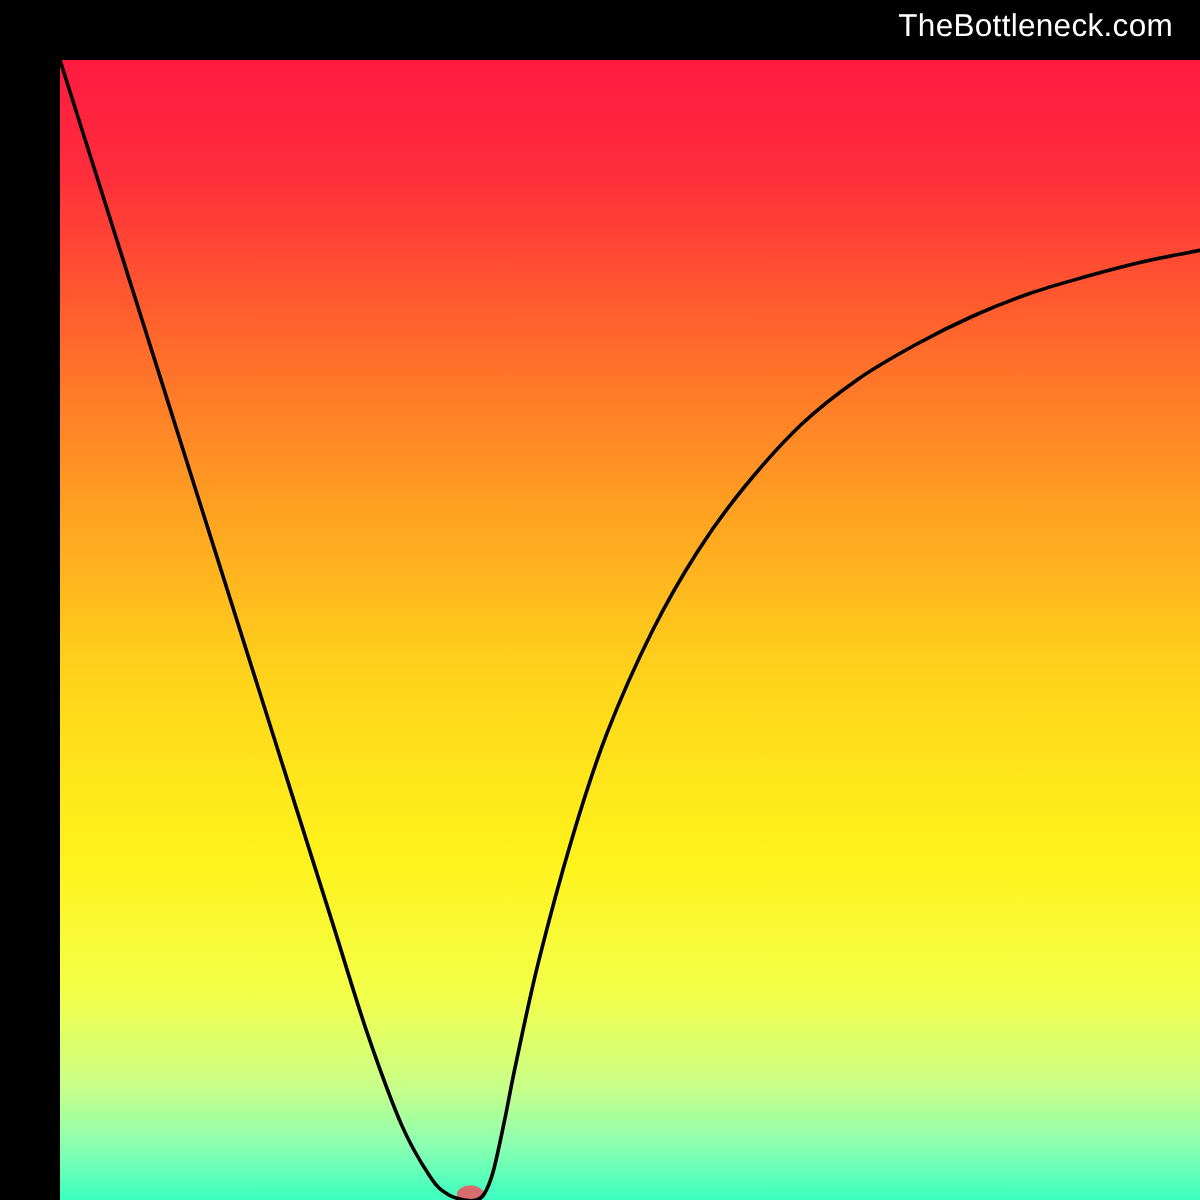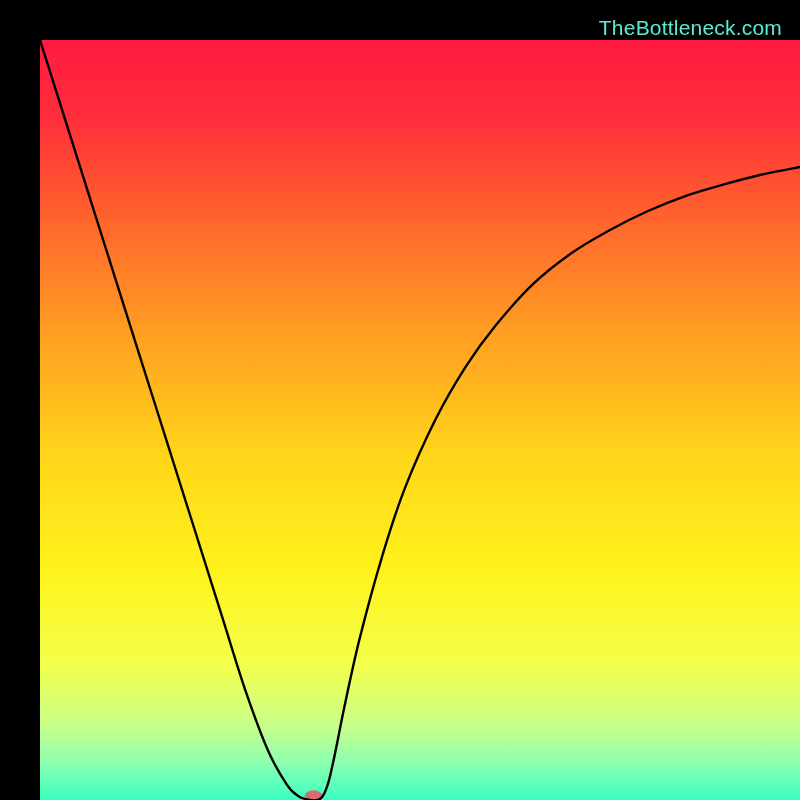--- a/index.html
+++ b/index.html
@@ -21,25 +21,25 @@
   .plot-area {
     position: absolute;
     left: 20px;
     top: 20px;
     width: 760px;
     height: 760px;
     overflow: hidden;
   }
   .watermark {
     position: absolute;
-    top: 16px;
+    top: 6px;
     right: 18px;
     font-family: Arial, Helvetica, sans-serif;
     font-size: 21px;
-    color: #5eead4;
+    color: #ffffff;
     font-weight: 500;
     letter-spacing: 0.2px;
     user-select: none;
   }
   svg {
     display: block;
   }
 </style>
 </head>
 <body>

